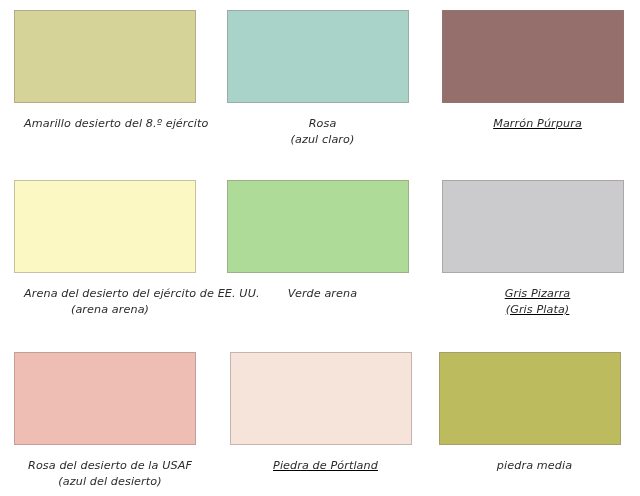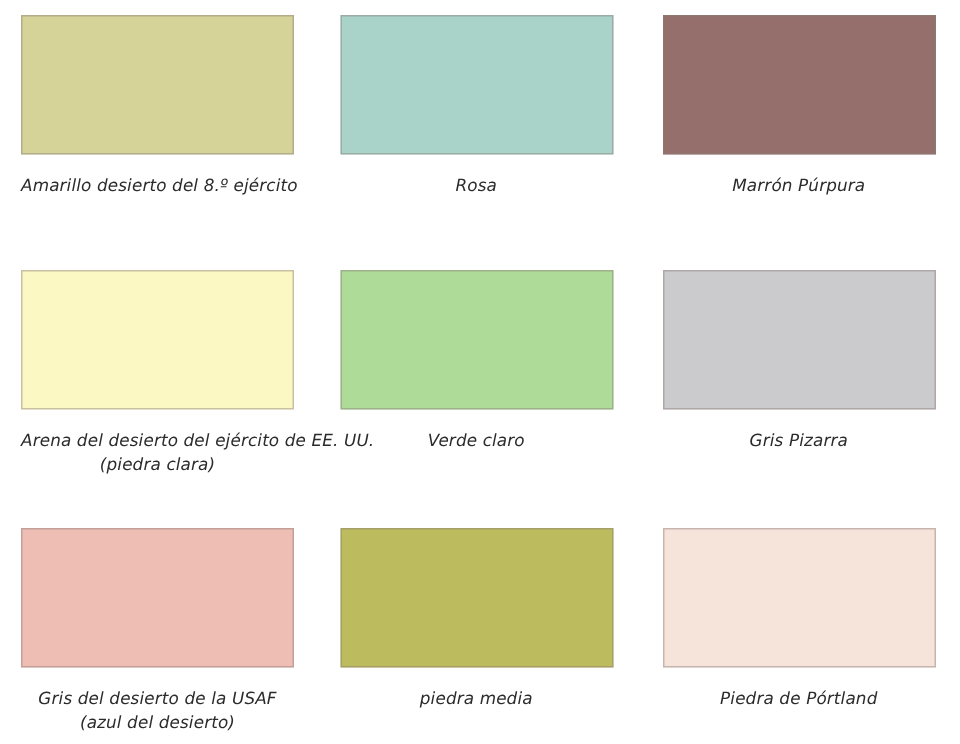--- a/index.html
+++ b/index.html
@@ -27,21 +27,21 @@
   .swatch-cell {
     position: relative;
     display: flex;
     flex-direction: column;
     align-items: center;
   }
 
   
   .col-1 { padding-left: 14px; padding-right: 20px; }
   .col-2 { padding-left: 14px; padding-right: 18px; }
-  .col-3 { padding-left: 20px; padding-right: 18px; }
+  .col-3 { padding-left: 20px; padding-right: 18px; text-decoration: underline; }
 
   .row-1 { padding-top: 10px; }
   .row-2 { padding-top: 10px; }
   .row-3 { padding-top: 11px; }
 
   .swatch-chip {
     width: 182px;
     height: 93px;
     box-sizing: border-box;
     border: 1px solid rgba(140, 125, 120, 0.45);
@@ -57,20 +57,21 @@
 
   .caption-primary,
   .caption-secondary {
     display: block;
     font-family: "DejaVu Sans", sans-serif;
     font-style: italic;
     font-size: 11.2px;
     color: #2b2b2b;
     letter-spacing: 0.1px;
     white-space: nowrap;
+    margin-left: 10px;
   }
 
   .caption-secondary:empty {
     display: none;
   }
 </style>
 </head>
 <body style="background-color: rgb(255, 255, 255);">
 
 <div id="swatch-grid">
@@ -79,71 +80,73 @@
     <div class="swatch-chip" style="background-color: rgb(213, 211, 152);"></div>
     <div class="swatch-captions">
       <span class="caption-primary" style="color: rgb(43, 43, 43);">Amarillo desierto del 8.º ejército</span>
     </div>
   </div>
 
   <div class="swatch-cell col-2 row-1">
     <div class="swatch-chip" style="background-color: rgb(169, 210, 200);"></div>
     <div class="swatch-captions">
       <span class="caption-primary" style="color: rgb(43, 43, 43);">Rosa</span>
+      <span class="caption-secondary" style="color: rgb(43, 43, 43);">(azul claro)</span>
     </div>
   </div>
 
   <div class="swatch-cell col-3 row-1">
     <div class="swatch-chip" style="background-color: rgb(148, 111, 108);"></div>
     <div class="swatch-captions">
       <span class="caption-primary" style="color: rgb(43, 43, 43);">Marrón Púrpura</span>
 
     </div>
   </div>
 
   <div class="swatch-cell col-1 row-2">
     <div class="swatch-chip" style="background-color: rgb(251, 248, 196);"></div>
     <div class="swatch-captions">
       <span class="caption-primary" style="color: rgb(43, 43, 43);">Arena del desierto del ejército de EE. UU.</span>
-      <span class="caption-secondary" style="color: rgb(43, 43, 43);">(piedra clara)</span>
+      <span class="caption-secondary" style="color: rgb(43, 43, 43);">(arena arena)</span>
     </div>
   </div>
 
   <div class="swatch-cell col-2 row-2">
     <div class="swatch-chip" style="background-color: rgb(174, 219, 151);"></div>
     <div class="swatch-captions">
-      <span class="caption-primary" style="color: rgb(43, 43, 43);">Verde claro</span>
+      <span class="caption-primary" style="color: rgb(43, 43, 43);">Verde arena</span>
 
     </div>
   </div>
 
   <div class="swatch-cell col-3 row-2">
     <div class="swatch-chip" style="background-color: rgb(203, 203, 205);"></div>
     <div class="swatch-captions">
       <span class="caption-primary" style="color: rgb(43, 43, 43);">Gris Pizarra</span>
+      <span class="caption-secondary" style="color: rgb(43, 43, 43);">(Gris Plata)</span>
     </div>
   </div>
 
   <div class="swatch-cell col-1 row-3">
     <div class="swatch-chip" style="background-color: rgb(238, 189, 179);"></div>
     <div class="swatch-captions">
-      <span class="caption-primary" style="color: rgb(43, 43, 43);">Gris del desierto de la USAF</span>
+      <span class="caption-primary" style="color: rgb(43, 43, 43);">Rosa del desierto de la USAF</span>
       <span class="caption-secondary" style="color: rgb(43, 43, 43);">(azul del desierto)</span>
+    </div>
+  </div>
+
+  <div class="swatch-cell col-3 row-3">
+    <div class="swatch-chip" style="background-color: rgb(246, 228, 218);"></div>
+    <div class="swatch-captions">
+      <span class="caption-primary" style="color: rgb(43, 43, 43);">Piedra de Pórtland</span>
+
     </div>
   </div>
 
   <div class="swatch-cell col-2 row-3">
     <div class="swatch-chip" style="background-color: rgb(188, 188, 95);"></div>
     <div class="swatch-captions">
       <span class="caption-primary" style="color: rgb(43, 43, 43);">piedra media</span>
 
     </div>
   </div>
 
-  <div class="swatch-cell col-3 row-3">
-    <div class="swatch-chip" style="background-color: rgb(246, 228, 218);"></div>
-    <div class="swatch-captions">
-      <span class="caption-primary" style="color: rgb(43, 43, 43);">Piedra de Pórtland</span>
-
-    </div>
-  </div>
-
 </div>
 
 </body></html>

